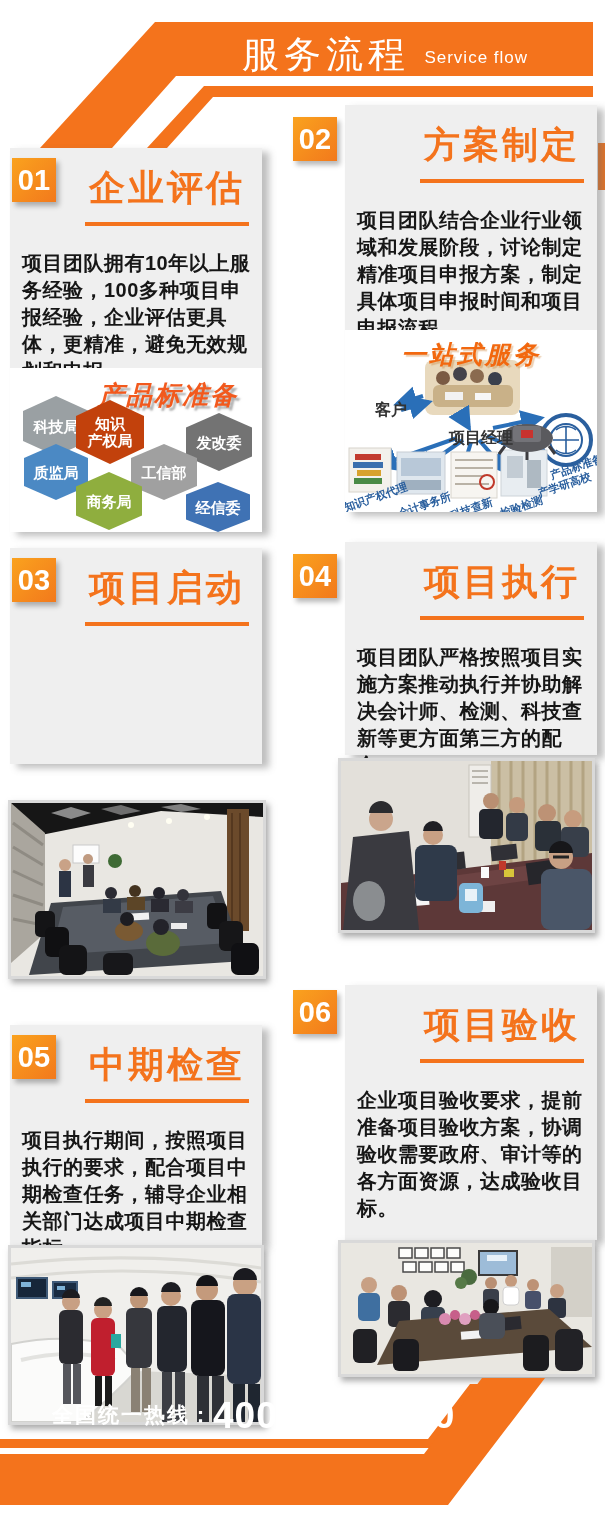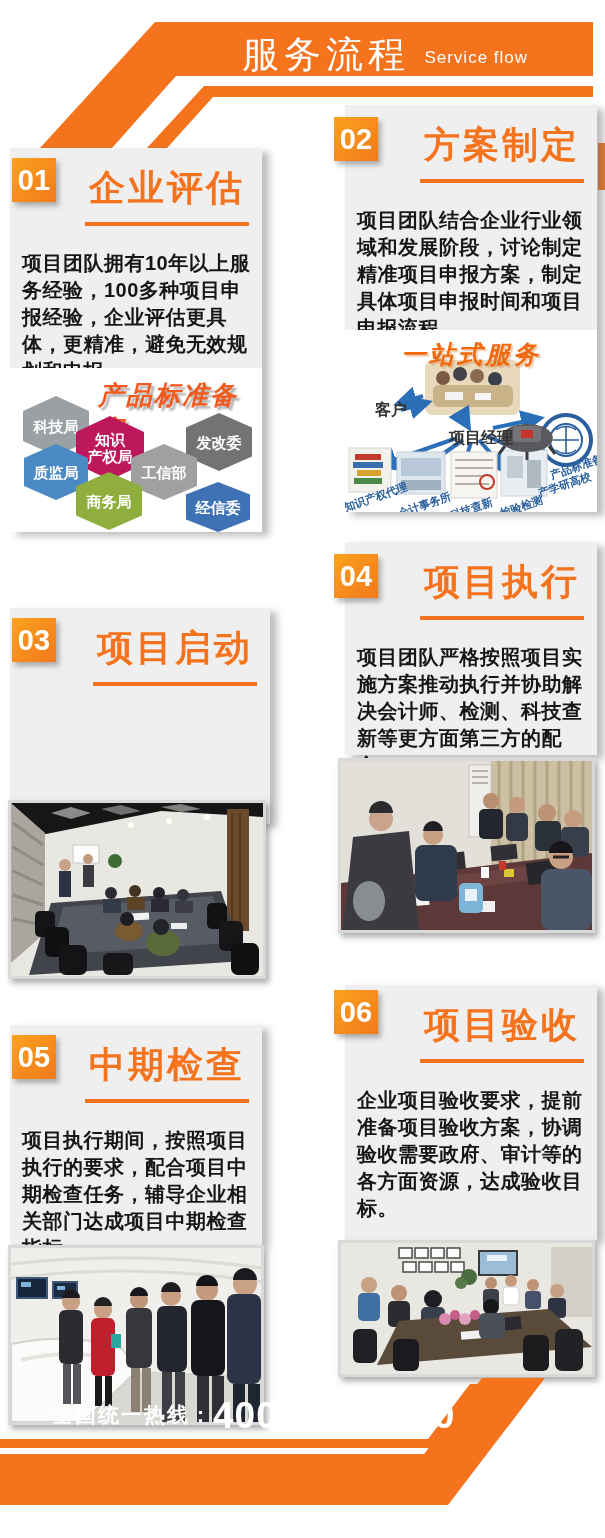--- a/index.html
+++ b/index.html
@@ -15,21 +15,21 @@
   .ftr-label{font-size:21px;font-weight:bold;letter-spacing:2px;vertical-align:6px;}
   .ftr-phone{font-size:37px;font-weight:bold;letter-spacing:1px;vertical-align:0px;}
   
   .card{position:absolute;width:252px;background:#efefef;box-shadow:7px 4px 7px rgba(110,110,110,.45);}
   .card-l{left:10px;}
   .card-r{left:345px;}
   .badge{position:absolute;width:44px;height:44px;background:linear-gradient(135deg,#faa21e,#f2791c);
          color:#fff;font-size:29px;font-weight:bold;text-align:center;line-height:44px;
          box-shadow:3px 4px 5px rgba(0,0,0,.28);}
   .badge-l{left:2px;top:10px;}
-  .badge-r{left:-52px;top:12px;margin-left:41px;}
+  .badge-r{left:-52px;top:12px;}
   .title-wrap{padding-top:16px;margin-left:62px;text-align:center;}
   .card-title{display:inline-block;color:#f4731c;font-size:36px;font-weight:bold;letter-spacing:3px;
               border-bottom:4px solid #f4731c;padding:0 4px 9px;}
   .card-body{margin:24px 8px 0 12px;font-size:20px;font-weight:bold;color:#161616;
              line-height:27px;letter-spacing:.5px;}
   .graphic{position:absolute;left:0;bottom:0;width:252px;background:#ffffff;overflow:hidden;}
   
   .hex{position:absolute;color:#fff;font-weight:bold;font-size:15px;text-align:center;
        display:flex;align-items:center;justify-content:center;line-height:17px;
        clip-path:polygon(50% 0,100% 25%,100% 75%,50% 100%,0 75%,0 25%);}
@@ -65,21 +65,21 @@
   <div class="tab" style="left:598px;top:143px;width:7px;height:47px;"></div>
 
   <div class="card card-l" style="top:148px;height:384px;">
     <div class="badge badge-l">01</div>
     <div class="title-wrap"><span class="card-title">企业评估</span></div>
     <p class="card-body">项目团队拥有10年以上服务经验，100多种项目申报经验，企业评估更具体，更精准，避免无效规划和申报。</p>
 
     <div class="graphic" style="height:164px;">
       <div class="assess-title">产品标准备案</div>
       <div class="hex" style="left:13px;top:28px;width:66px;height:60px;background:#9aa0a3;">科技局</div>
-      <div class="hex pre" style="left:66px;top:48px;width:68px;height:64px;background:#be185d;">知识
+      <div class="hex pre" style="left:66px;top:32px;width:68px;height:64px;background:#c2410c;">知识
 产权局</div>
       <div class="hex" style="left:176px;top:45px;width:66px;height:58px;background:#737373;">发改委</div>
       <div class="hex" style="left:14px;top:76px;width:64px;height:56px;background:#4b89c4;">质监局</div>
       <div class="hex" style="left:121px;top:76px;width:66px;height:56px;background:#a0a0a0;">工信部</div>
       <div class="hex" style="left:66px;top:104px;width:66px;height:58px;background:#8fae3e;">商务局</div>
       <div class="hex" style="left:176px;top:114px;width:64px;height:50px;background:#3f72b4;">经信委</div>
     </div>
   </div>
 
   <div class="card card-r" style="top:105px;height:407px;">
@@ -152,21 +152,21 @@
       <span class="node-label" style="left:104px;top:98px;">项目经理</span>
       <span class="svc-label" style="left:2px;top:170px;">知识产权代理</span>
       <span class="svc-label" style="left:56px;top:176px;">会计事务所</span>
       <span class="svc-label" style="left:108px;top:178px;">科技查新</span>
       <span class="svc-label" style="left:158px;top:176px;">检验检测</span>
       <span class="svc-label" style="left:196px;top:156px;">产学研高校</span>
       <span class="svc-label" style="left:208px;top:138px;">产品标准备案</span>
     </div>
   </div>
 
-  <div class="card card-l" style="top:608px;height:216px;padding-left:8px;">
+  <div class="card card-l" style="top:548px;height:216px;">
     <div class="badge badge-l">03</div>
     <div class="title-wrap"><span class="card-title">项目启动</span></div>
   </div>
 
   <div class="photo" style="left:8px;top:800px;width:252px;height:173px;">
     <svg width="252" height="173" viewBox="0 0 252 173">
       <rect width="252" height="173" fill="#e9e7e2"></rect>
       <polygon points="0,0 252,0 252,14 150,8 20,34" fill="#161616"></polygon>
       <polygon points="40,10 60,4 80,10 60,16" fill="#8a8a8a"></polygon>
       <polygon points="90,6 110,2 130,8 110,12" fill="#6f6f6f"></polygon>

